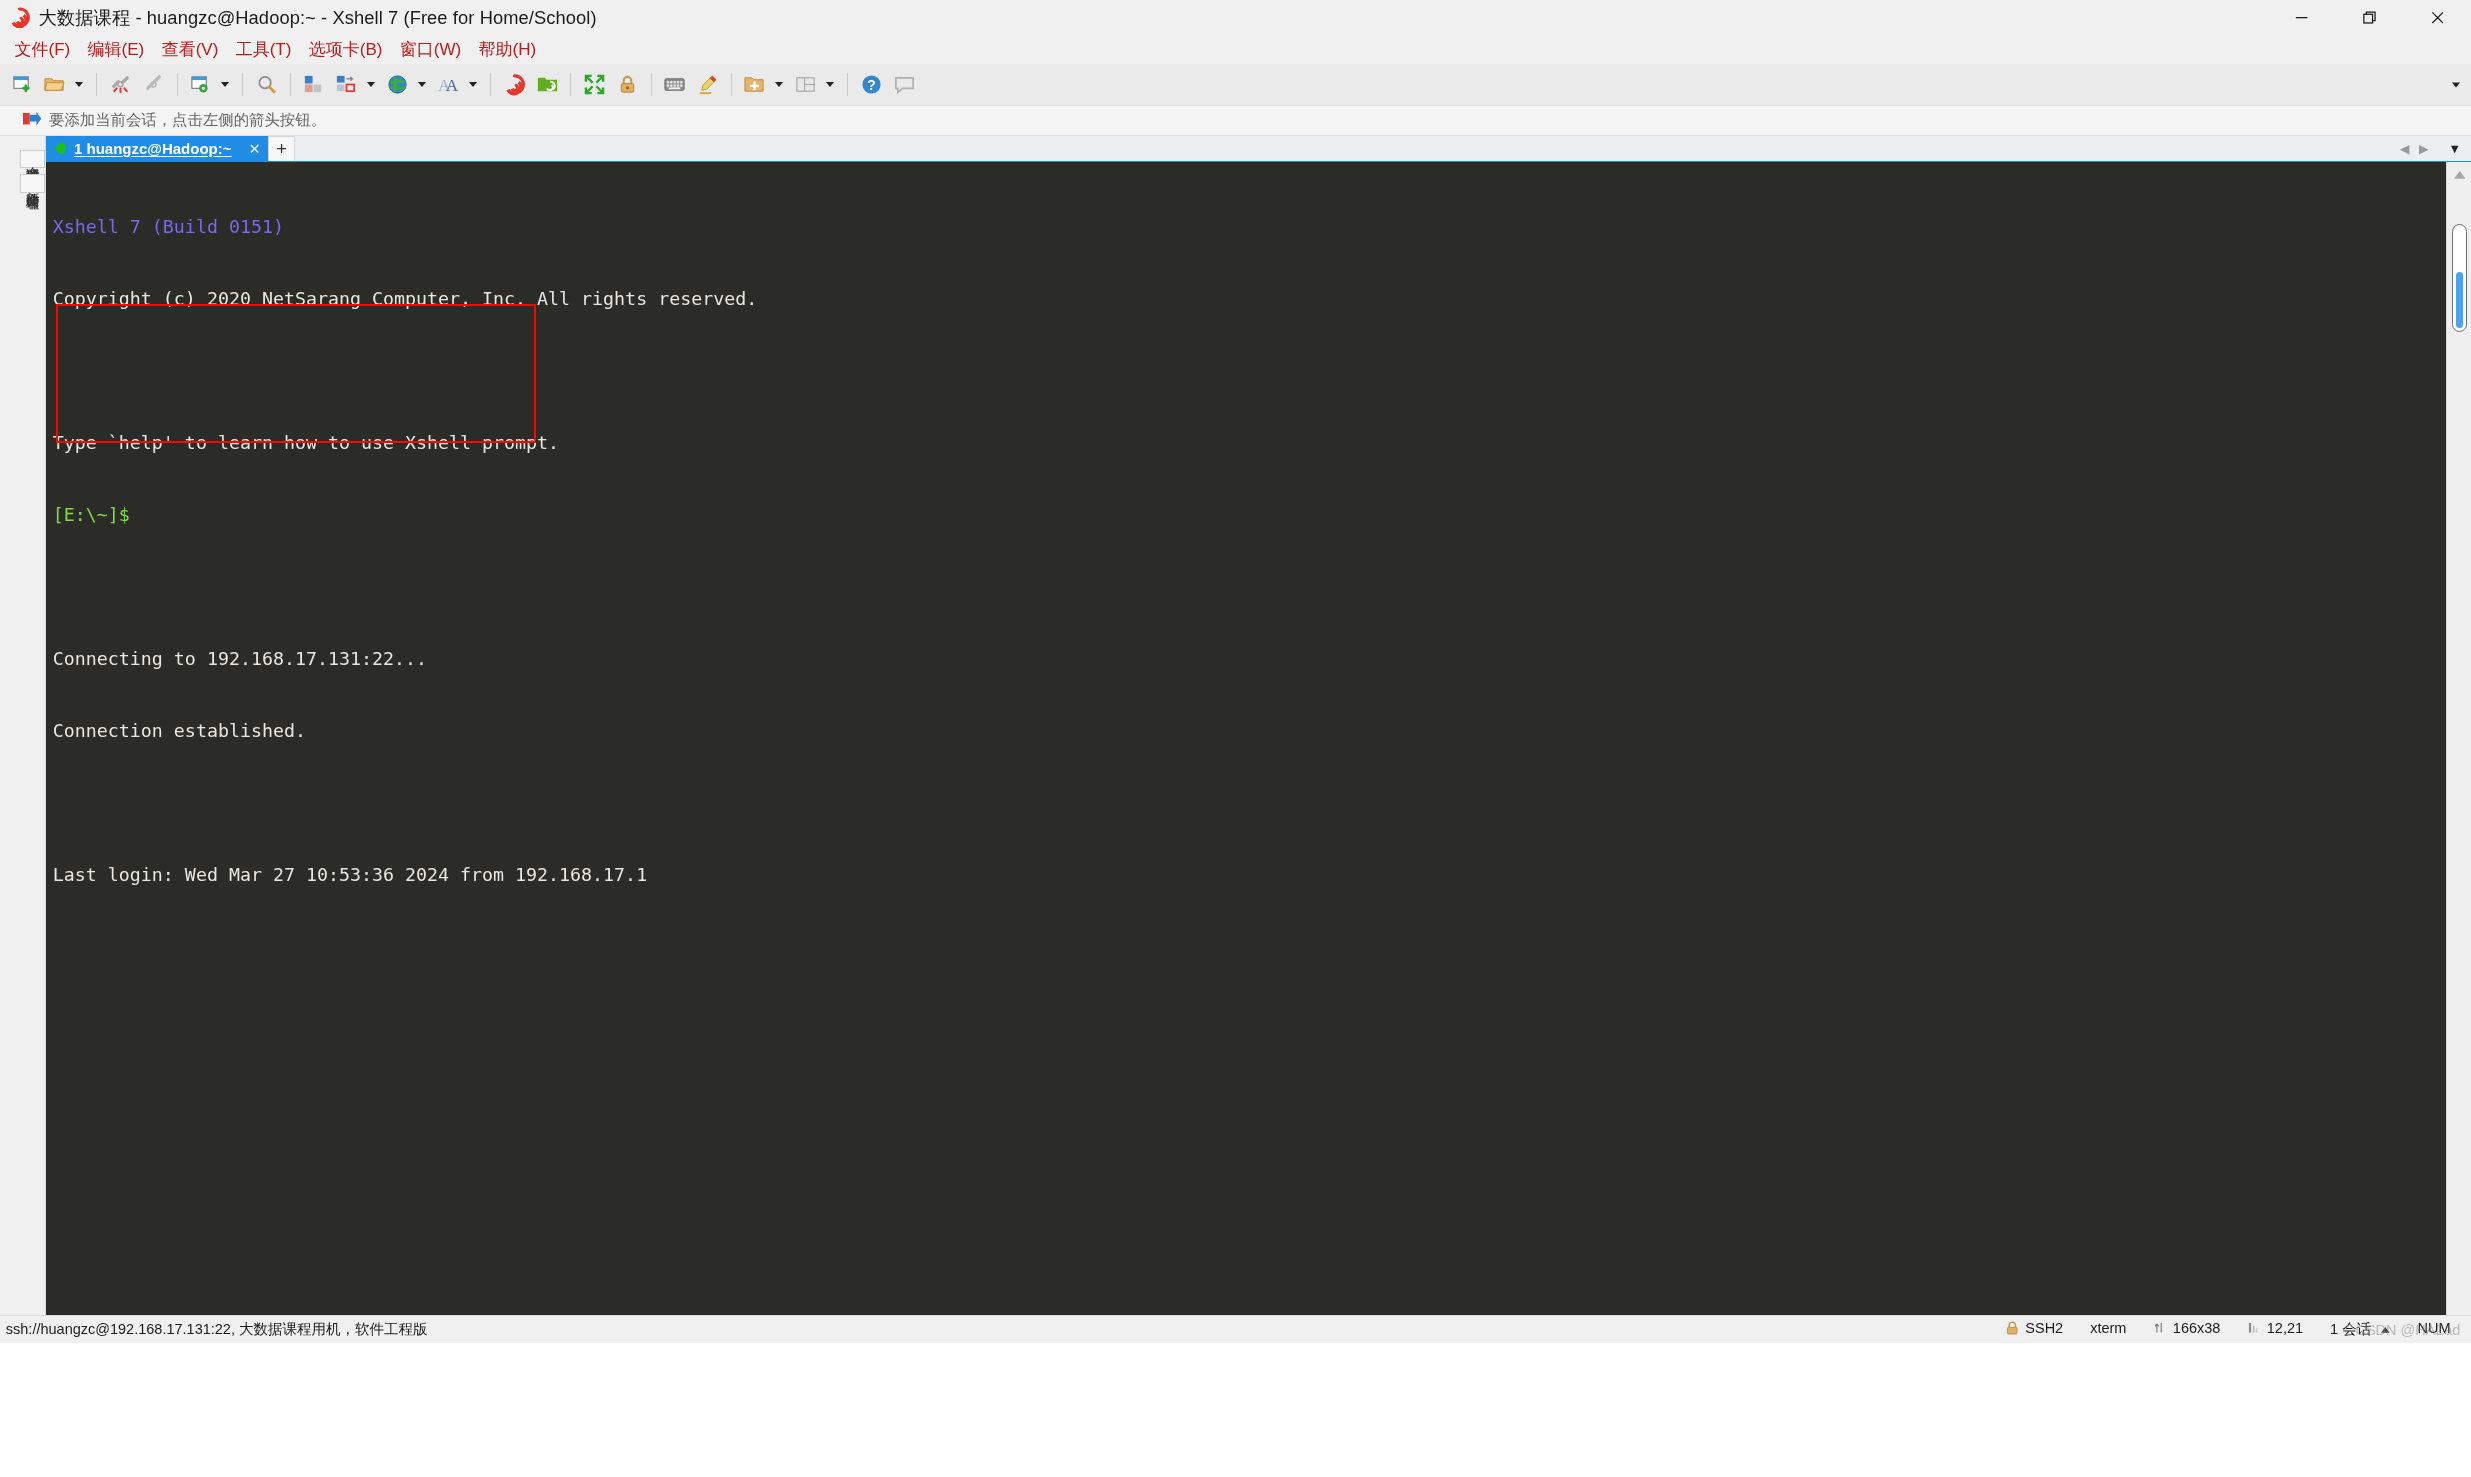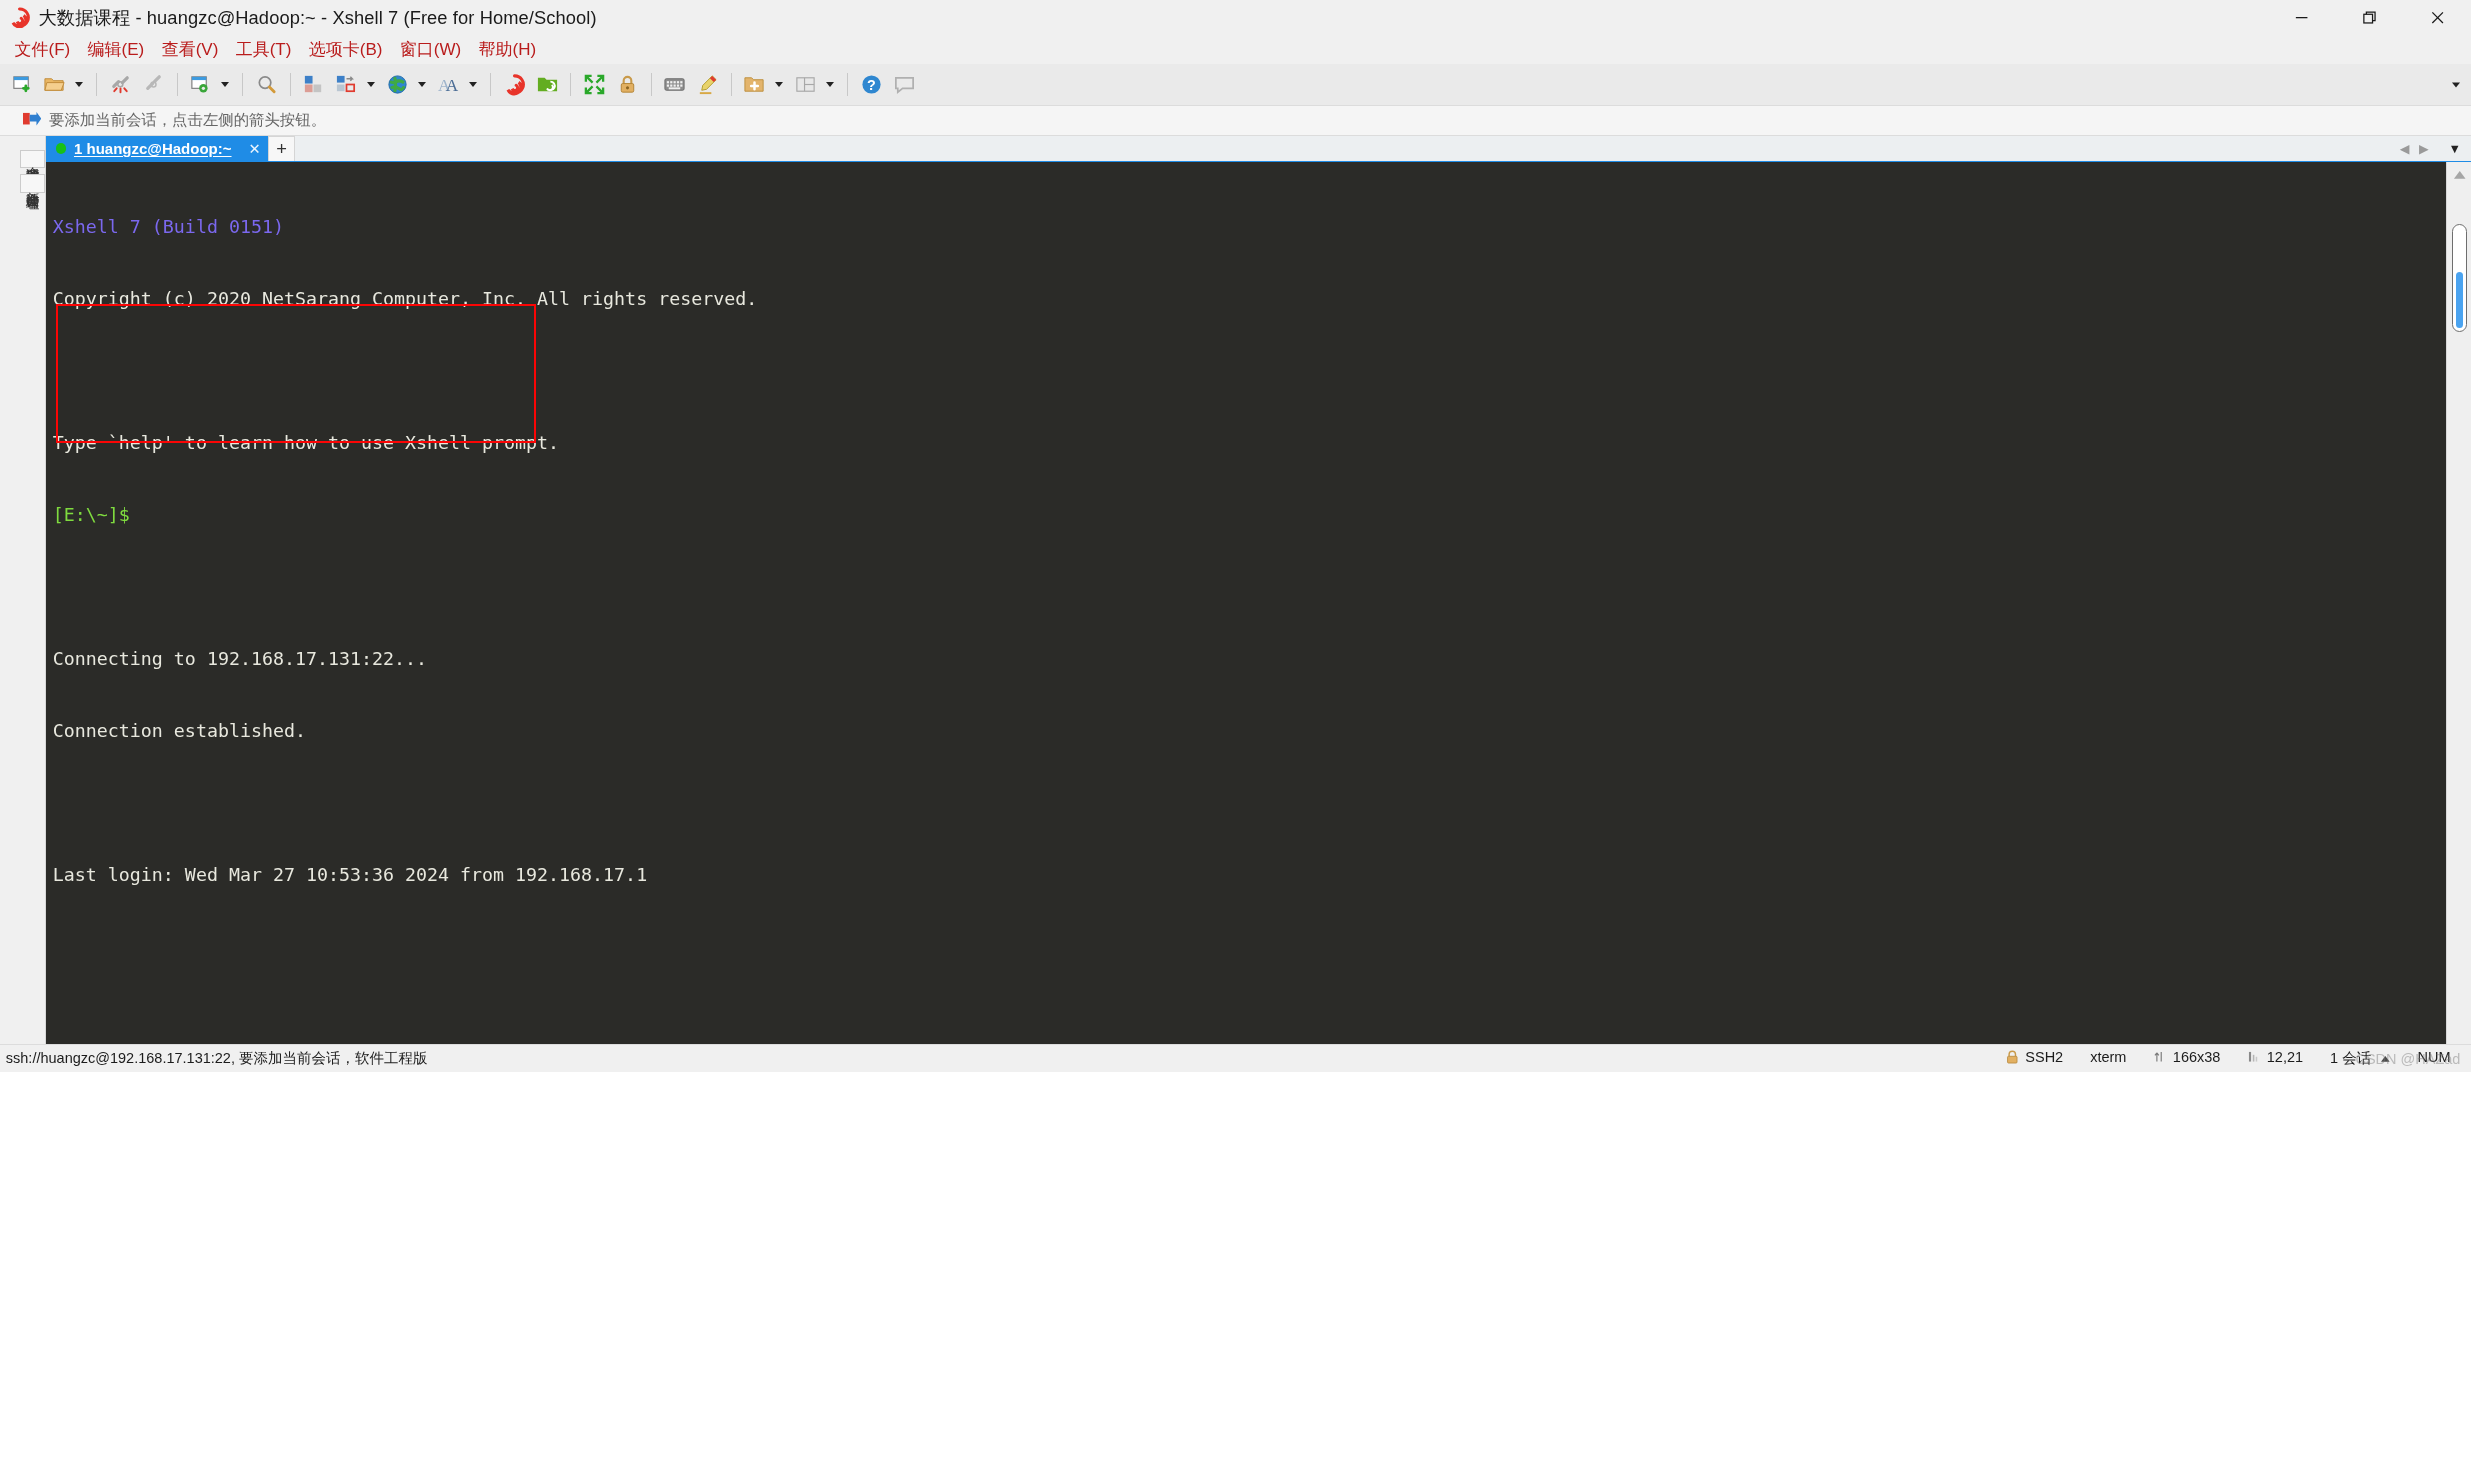--- a/index.html
+++ b/index.html
@@ -3,21 +3,21 @@
 <meta charset="utf-8">
 <style>
   html, body {
     margin: 0; padding: 0;
     width: 2472px; height: 1477px;
     overflow: hidden;
     background: #ffffff;
     font-family: "Liberation Sans", "DejaVu Sans", sans-serif;
   }
   #app {
-    width: 2472px; height: 1072px;
+    width: 2472px; height: 1343px;
     position: relative;
     display: flex; flex-direction: column;
     background: #f0f0f0;
   }
 
   
   .titlebar {
     height: 35px;
     background: #f0f0f0;
     display: flex; align-items: center;
@@ -637,21 +637,21 @@
             <div class="sb-thumb">
               <div class="sb-thumb-fill"></div>
             </div>
           </div>
         </div>
       </div>
     </div>
   </div>
 
   <div class="statusbar">
-    <div class="sb-left">ssh://huangzc@192.168.17.131:22, 要添加当前会话，软件工程版</div>
+    <div class="sb-left">ssh://huangzc@192.168.17.131:22, 大数据课程用机，软件工程版</div>
     <div class="sb-right">
       <div class="sb-cell">
         <span class="sb-icon">
           <svg width="12.6" height="14.5" viewBox="0 0 13 15">
             <path d="M3.2 6.5 V4.5 a3.3 3.3 0 0 1 6.6 0 v2" fill="none" stroke="#c99a4a" stroke-width="1.5"></path>
             <rect x="1.6" y="6.5" width="9.8" height="7" rx="1" fill="#e2b062" stroke="#b38435" stroke-width=".8"></rect>
           </svg>
         </span>
         <span>SSH2</span>
       </div>

